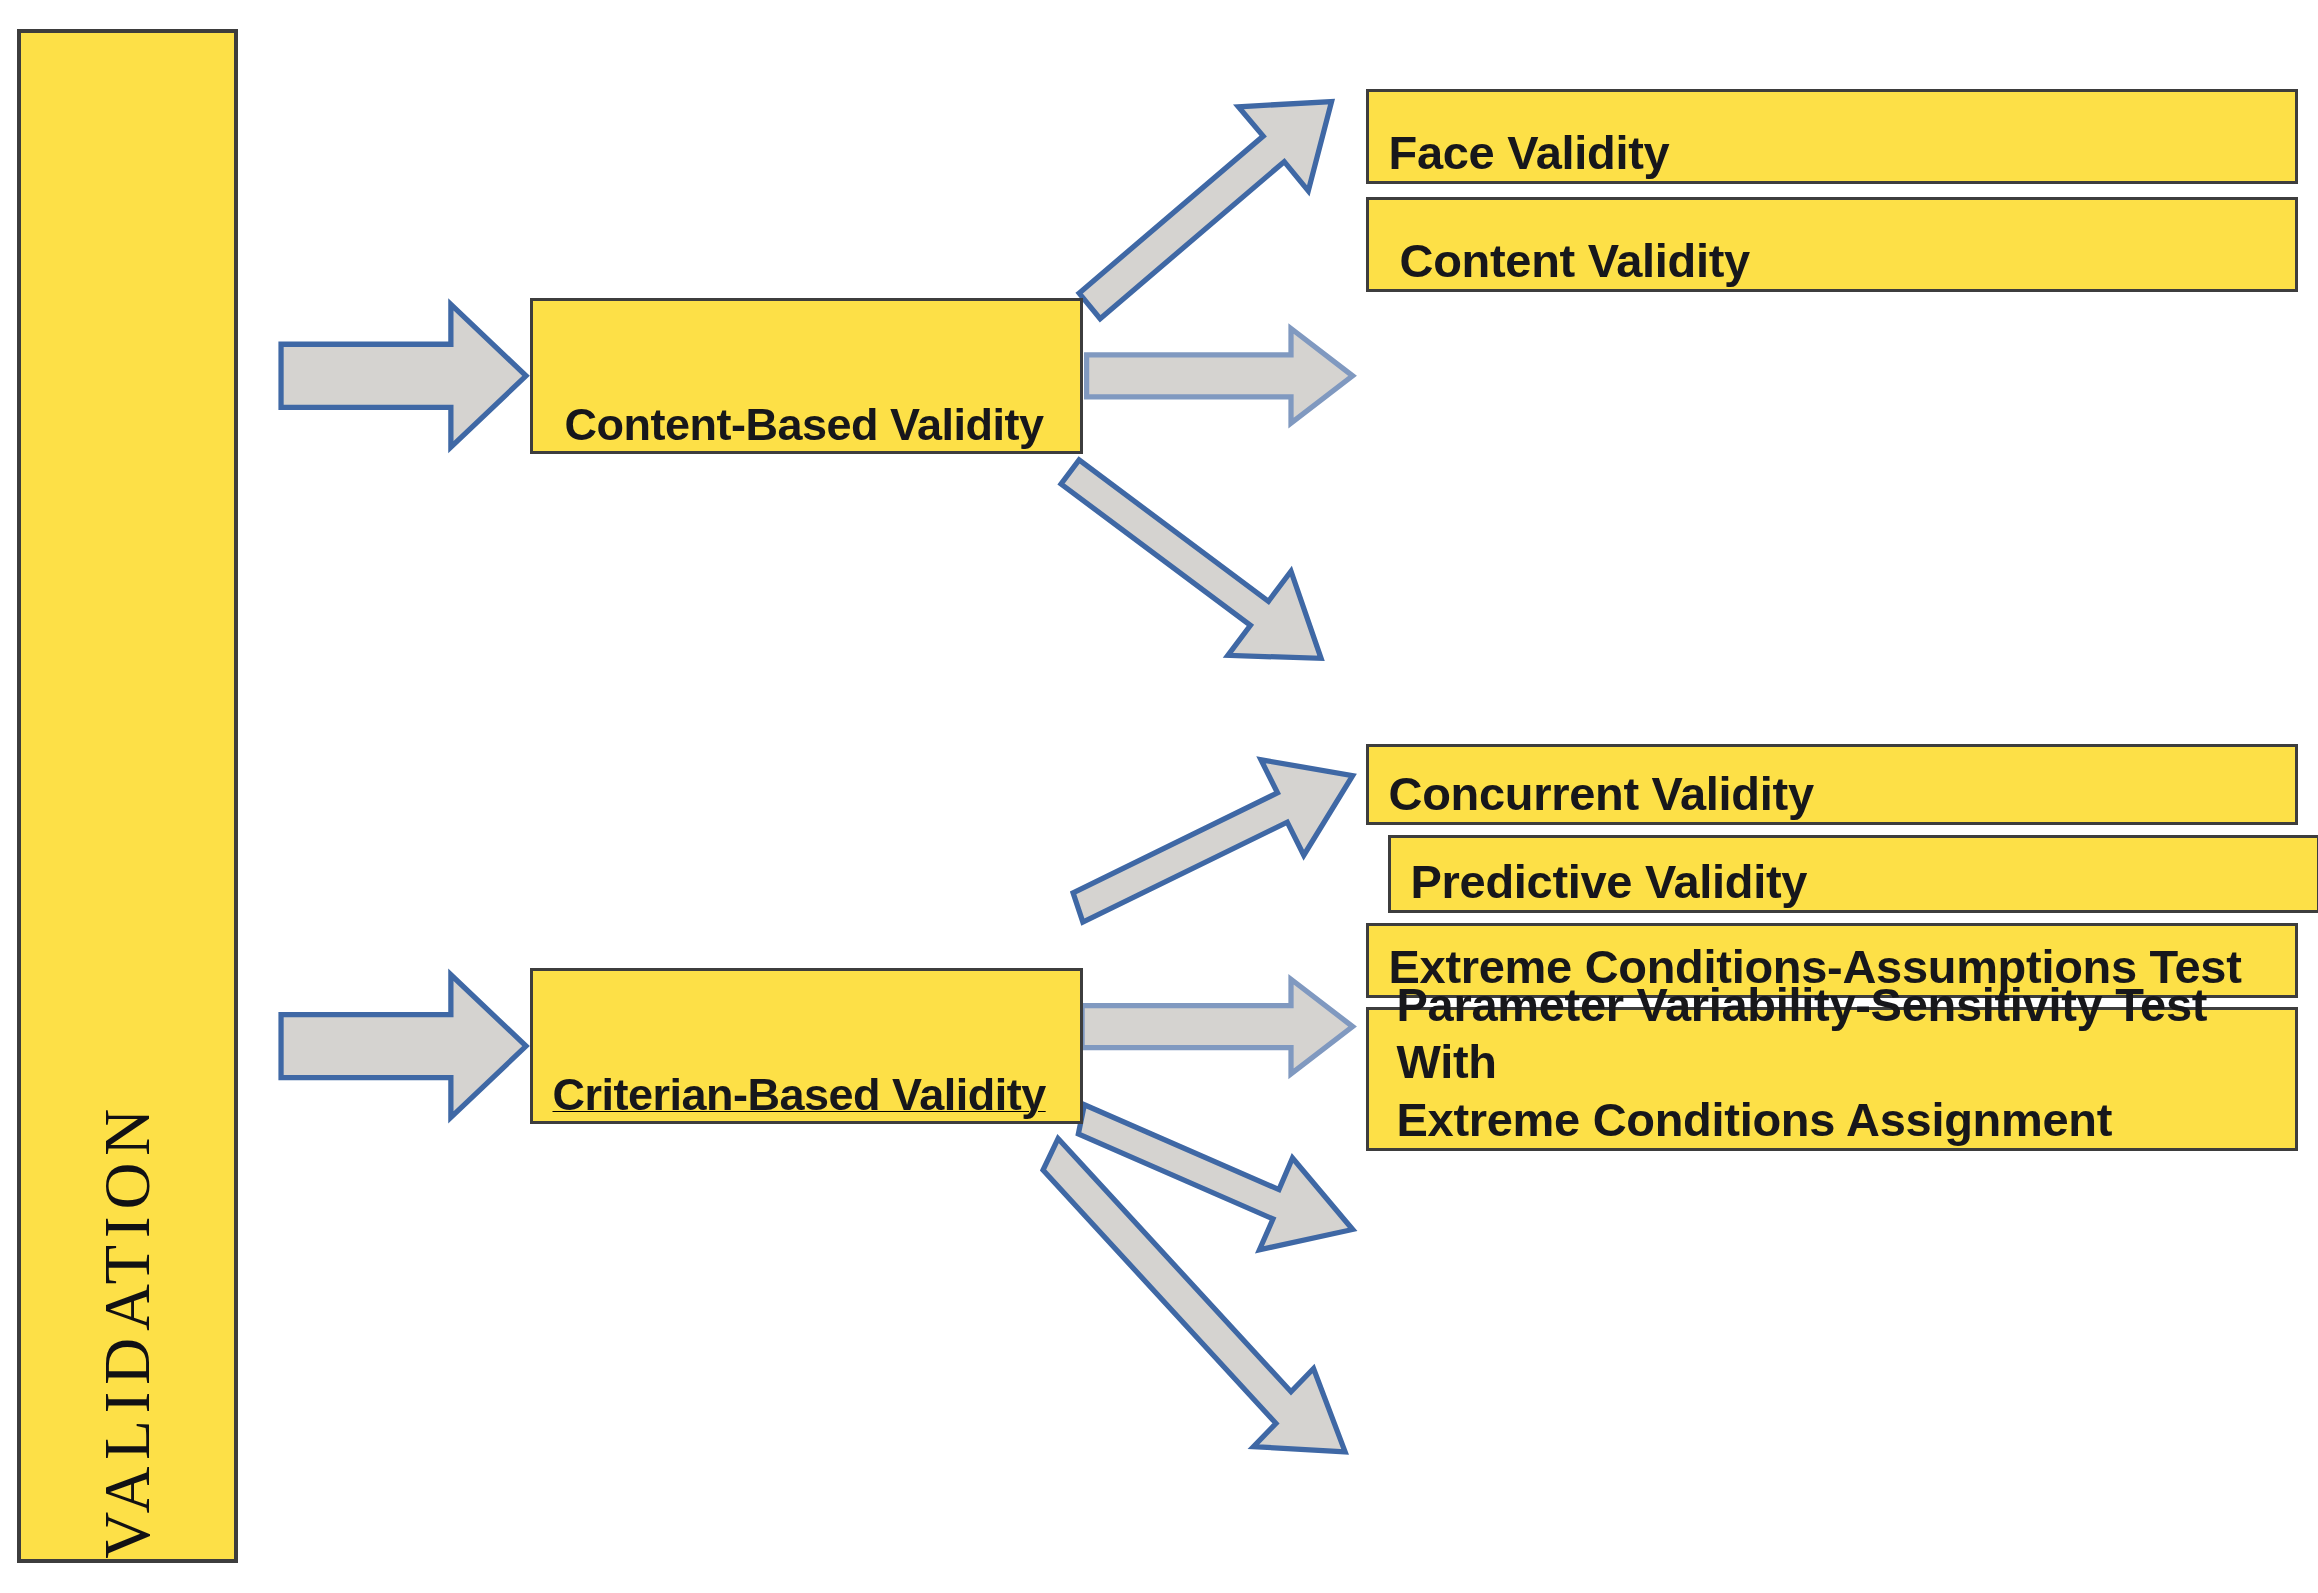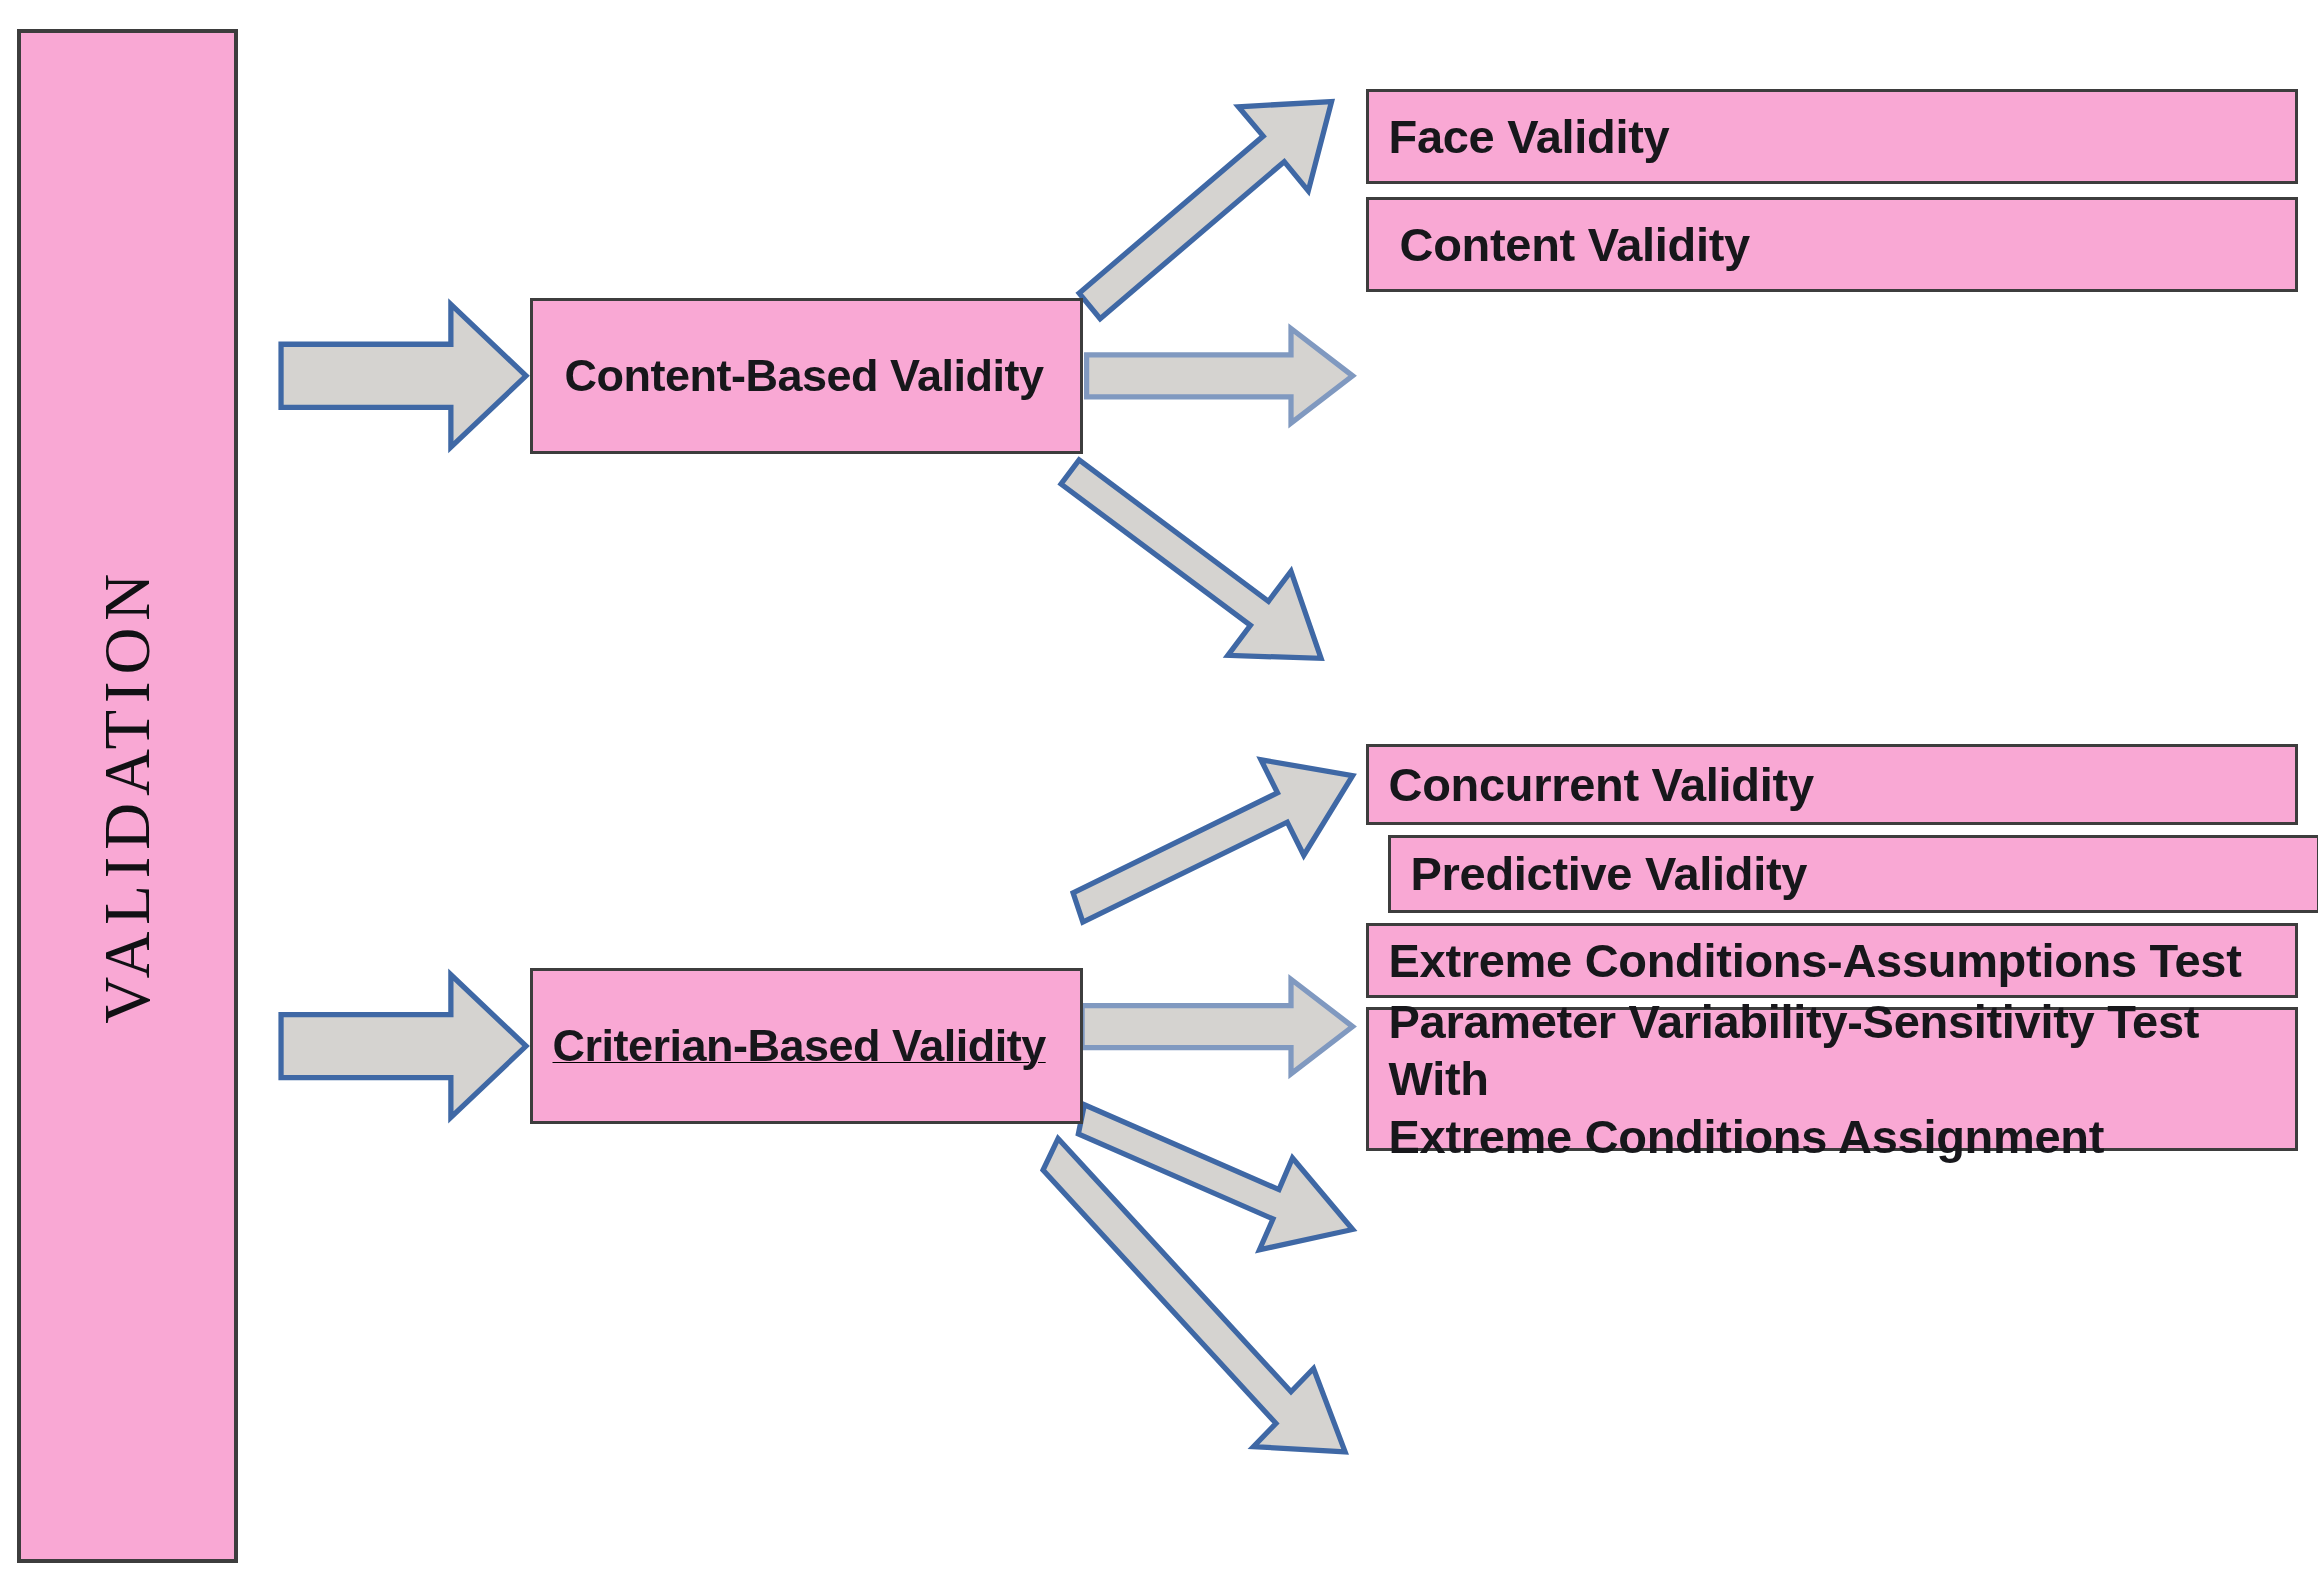--- a/index.html
+++ b/index.html
@@ -20,24 +20,24 @@
     position: absolute;
     left: 0;
     top: 0;
     width: 2319px;
     height: 1594px;
     pointer-events: none;
   }
   .node {
     position: absolute;
     box-sizing: border-box;
-    background: #f9a8d4;
+    background: #fde047;
     border: 3.8px solid #3d3d3d;
     display: flex;
-    align-items: center;
+    align-items: flex-end;
     z-index: 3;
   }
   .node-pad {
     padding-left: 19.5px;
     padding-right: 13.5px;
     width: 100%;
   }
   .leaf-label {
     font-family: "Liberation Sans", sans-serif;
     font-size: 47px;
@@ -77,21 +77,21 @@
   
   #mid-content  { left: 530px; top: 298px;  width: 553px; height: 156px; padding-left: 12px; }
   #mid-criteria { left: 530px; top: 968px; width: 553px; height: 156px; text-decoration: underline; }
   
   #leaf-face        { left: 1366px; top: 89px;  width: 932px; height: 95px; }
   #leaf-content     { left: 1366px; top: 197px;  width: 932px; height: 95px; padding-left: 11px; }
   #leaf-nomological { left: 1366px; top: 301px;  width: 932px; height: 105px; }
   #leaf-concurrent  { left: 1366px; top: 744px;  width: 932px; height: 81px; }
   #leaf-predictive  { left: 1388px; top: 835px; width: 932px; height: 78px; }
   #leaf-extreme     { left: 1366px; top: 923px; width: 932px; height: 75px; }
-  #leaf-parameter   { left: 1366px; top: 1007px; width: 932px; height: 144px; }
+  #leaf-parameter   { left: 1366px; top: 1007px; width: 932px; height: 144px; padding-left: 8px; }
   #leaf-nomological .leaf-label { position: relative; top: -4.5px; }
 </style>
 </head>
 <body>
 
 <div id="stage">
 
   <svg id="arrow-layer" viewBox="0 0 3086 2121">
     <defs>
       <style>

